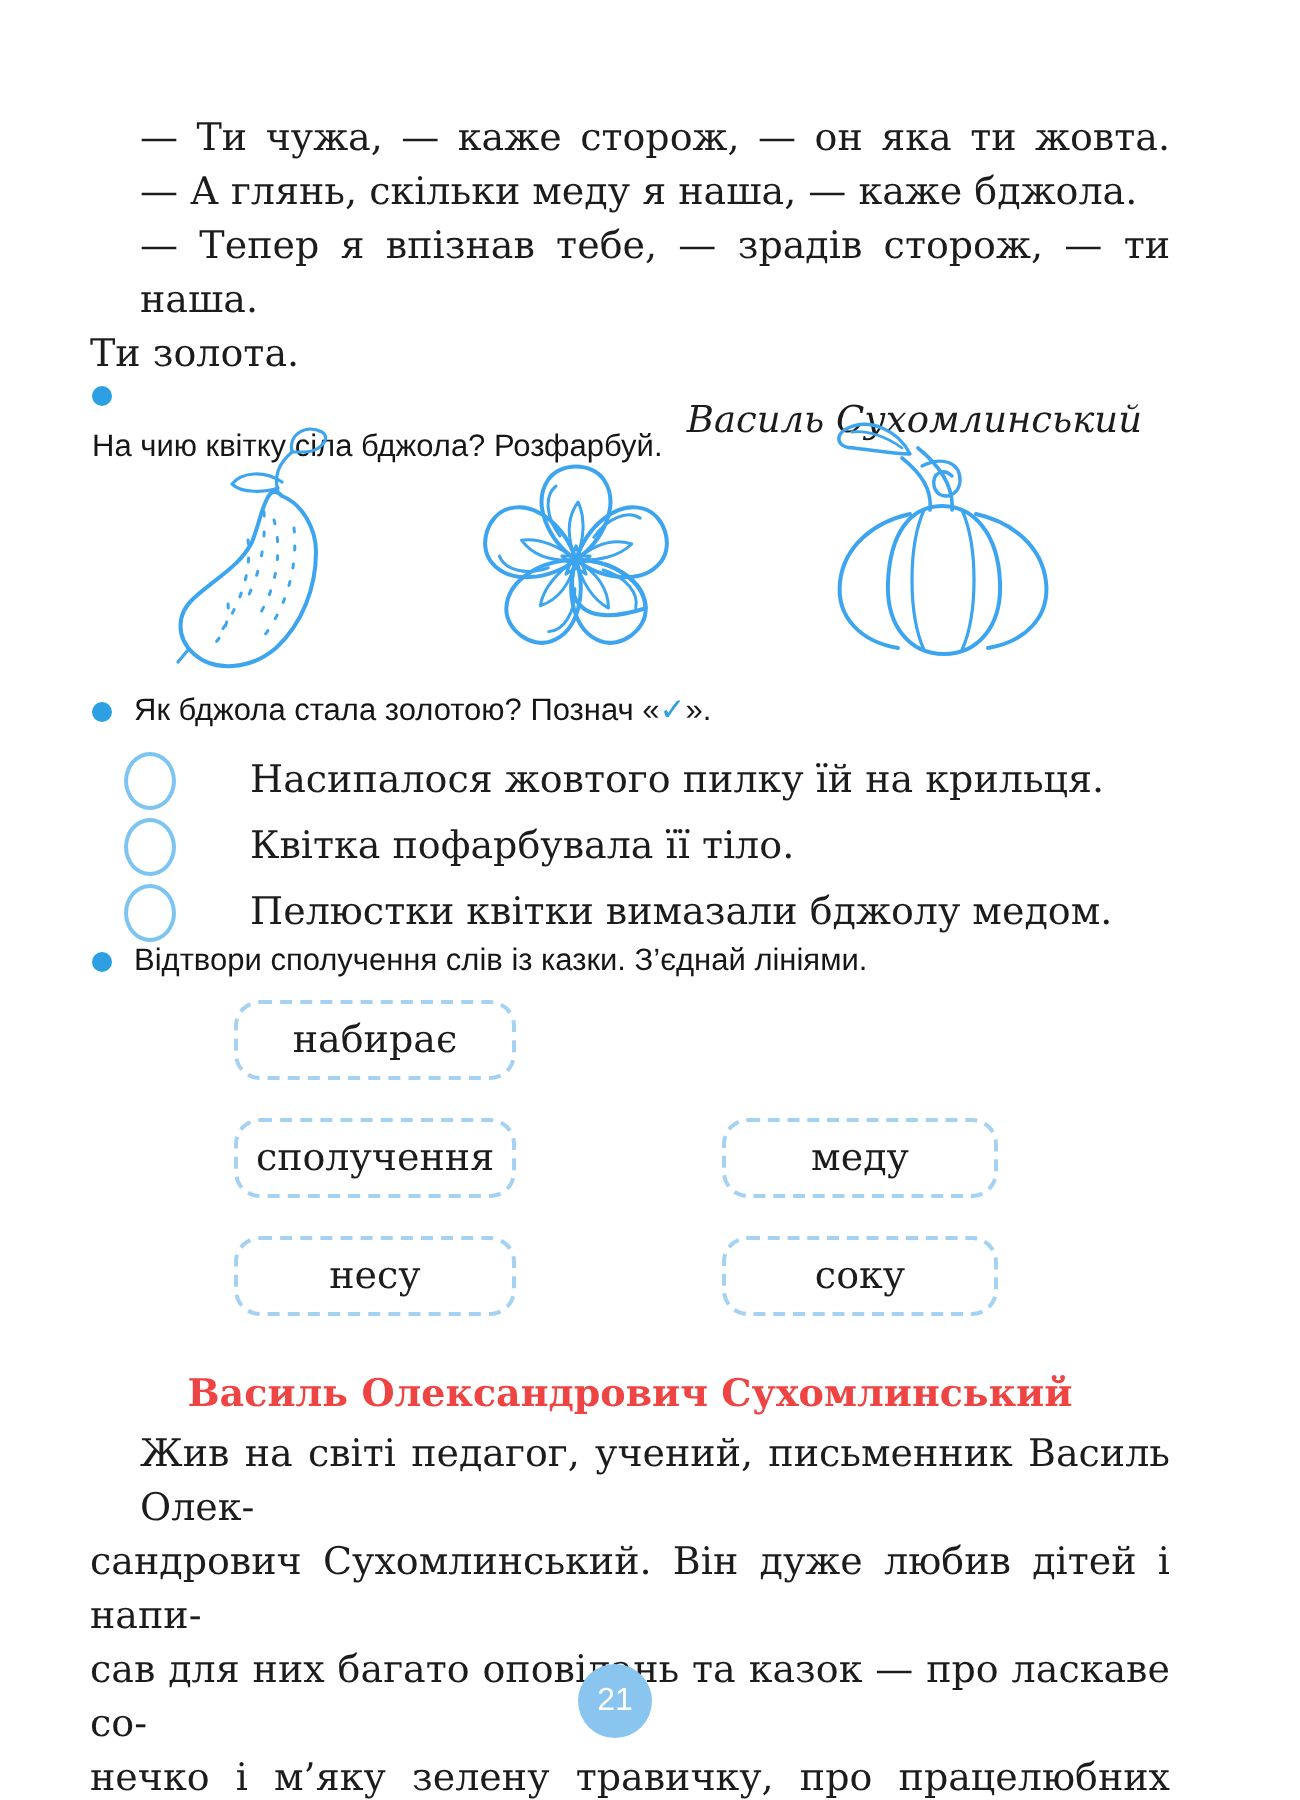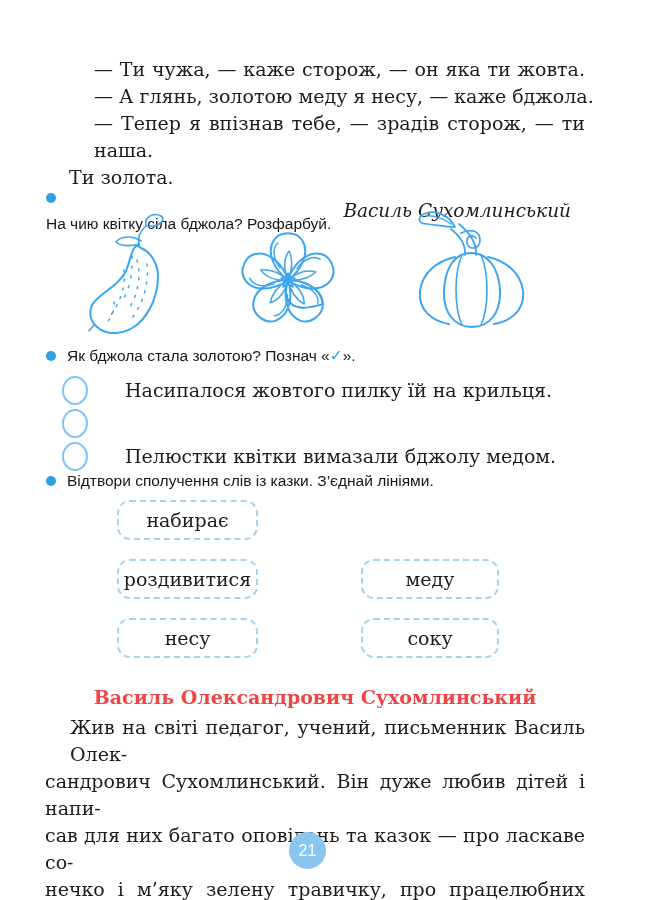--- a/index.html
+++ b/index.html
@@ -1,21 +1,21 @@
 <!DOCTYPE html>
 <html><head>
 <meta charset="utf-8">
 <style>
   html,body{margin:0;padding:0;background:#fff;}
   .page{position:relative;width:650px;height:900px;background:#ffffff;overflow:hidden;
         font-family:"DejaVu Serif","Liberation Serif",serif;color:#1c1c1c;}
 
   
   .story{position:absolute;left:45px;width:540px;top:56px;font-size:19px;line-height:27px;}
-  .s-line{white-space:nowrap;margin-left:24px;}
+  .s-line{white-space:nowrap;}
   .jl{white-space:normal;text-align:justify;text-align-last:justify;}
   .ind{padding-left:25px;}
   .author{margin-top:6px;text-align:right;padding-right:14px;font-style:italic;font-size:18.5px;}
 
   
   .task{position:absolute;left:46px;width:560px;display:flex;align-items:flex-start;gap:11px;}
   .bullet{flex:none;width:10px;height:10px;border-radius:50%;background:#2d9fe2;margin-top:5px;}
   .instr{font-family:"Liberation Sans","DejaVu Sans",sans-serif;font-size:15.5px;line-height:20px;color:#161616;}
   .task1{top:188px;flex-direction:column;}.task2{top:346px;}.task3{top:471px;}
   .check{color:#2d9fe2;font-weight:bold;}
@@ -51,21 +51,21 @@
            background:#8ac5ef;color:#fff;display:flex;align-items:center;justify-content:center;
            font-family:"Liberation Sans","DejaVu Sans",sans-serif;font-weight:normal;font-size:16px;}
 </style>
 </head>
 <body>
 
 <div class="page">
 
   <section class="story">
     <div class="s-line jl ind">— Ти чужа, — каже сторож, — он яка ти жовта.</div>
-    <div class="s-line ind">— А глянь, золотою меду я несу, — каже бджола.</div>
+    <div class="s-line ind">— А глянь, скільки меду я наша, — каже бджола.</div>
     <div class="s-line jl ind">— Тепер я впізнав тебе, — зрадів сторож, — ти наша.</div>
     <div class="s-line">Ти золота.</div>
     <div class="author">Василь Сухомлинський</div>
   </section>
 
   <div class="task task1">
     <span class="bullet"></span>
     <span class="instr">На чию квітку сіла бджола? Розфарбуй.</span>
   </div>
 
@@ -132,34 +132,35 @@
     <span class="instr"><span>Як бджола стала золотою? Познач «</span><span class="check">✓</span><span>».</span></span>
   </div>
 
   <div class="options">
     <div class="option">
       <span class="obubble"></span>
       <span class="otext">Насипалося жовтого пилку їй на крильця.</span>
     </div>
     <div class="option">
       <span class="obubble"></span>
+      <span class="otext">Квітка пофарбувала її тіло.</span>
     </div>
     <div class="option">
       <span class="obubble"></span>
       <span class="otext">Пелюстки квітки вимазали бджолу медом.</span>
     </div>
   </div>
 
   <div class="task task3">
     <span class="bullet"></span>
     <span class="instr">Відтвори сполучення слів із казки. З’єднай лініями.</span>
   </div>
 
   <div class="wbox wl r1">набирає</div>
-  <div class="wbox wl r2">роздивитися</div>
+  <div class="wbox wl r2">сполучення</div>
   <div class="wbox wl r3">несу</div>
   <div class="wbox wr r2">меду</div>
   <div class="wbox wr r3">соку</div>
 
   <div class="bio-title">Василь Олександрович Сухомлинський</div>
   <section class="bio">
     <div class="jl ind">Жив на світі педагог, учений, письменник Василь Олек-</div>
     <div class="jl">сандрович Сухомлинський. Він дуже любив дітей і напи-</div>
     <div class="jl">сав для них багато оповідань та казок — про ласкаве со-</div>
     <div class="jl">нечко і м’яку зелену травичку, про працелюбних мурашок</div>

